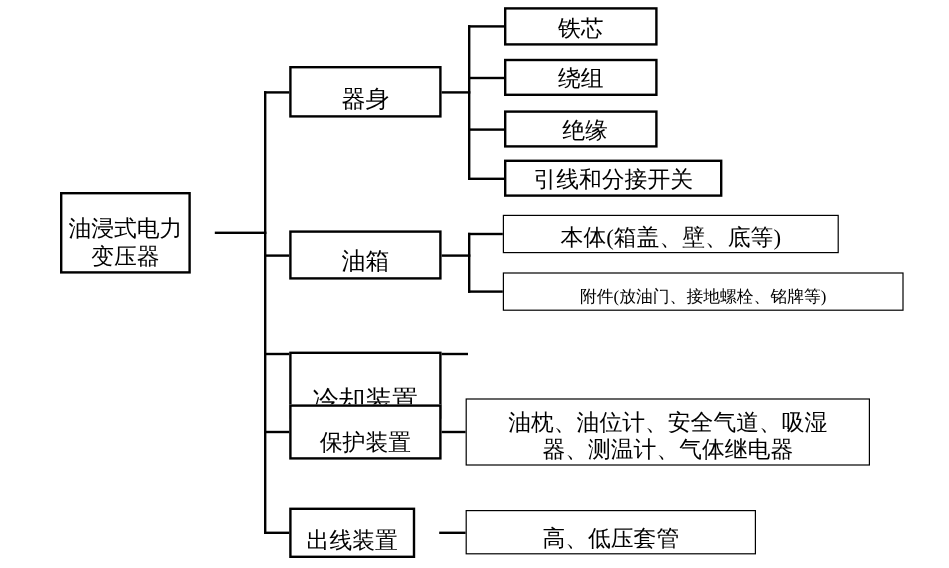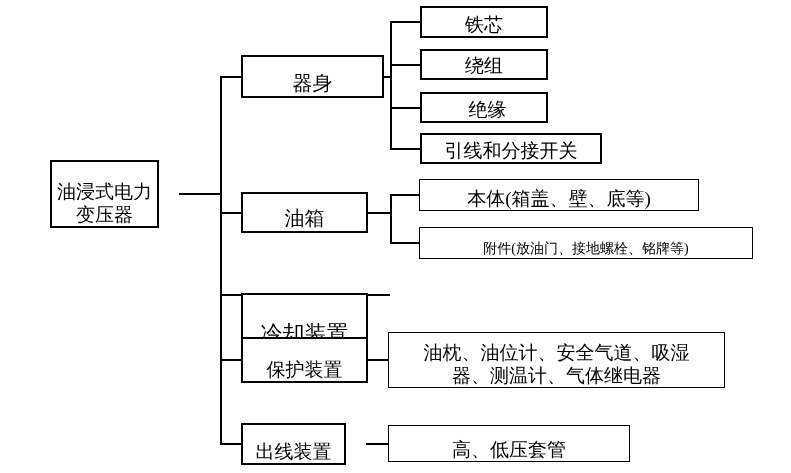--- a/index.html
+++ b/index.html
@@ -78,21 +78,21 @@
 
   <div class="conn h" style="left:366px; top:359px; width:24px;"></div>
 
   <div class="conn h" style="left:366px; top:443px; width:24px;"></div>
 
   <div class="node" style="left:50px; top:160px; width:109px; height:68px; font-size:19px;">
     <span class="txt">油浸式电力
 变压器</span>
   </div>
 
-  <div class="node" style="left:241px; top:55px; width:143px; height:43px; font-size:20px;">
+  <div class="node" style="left:241px; top:55px; width:127px; height:43px; font-size:20px;">
     <span class="txt">器身</span>
   </div>
 
   <div class="node" style="left:241px; top:192px; width:127px; height:41px; font-size:20px;">
     <span class="txt">油箱</span>
   </div>
 
   <div class="node" style="left:241px; top:293px; width:127px; height:56px; font-size:22px;">
     <span class="txt">冷却装置</span>
   </div>

